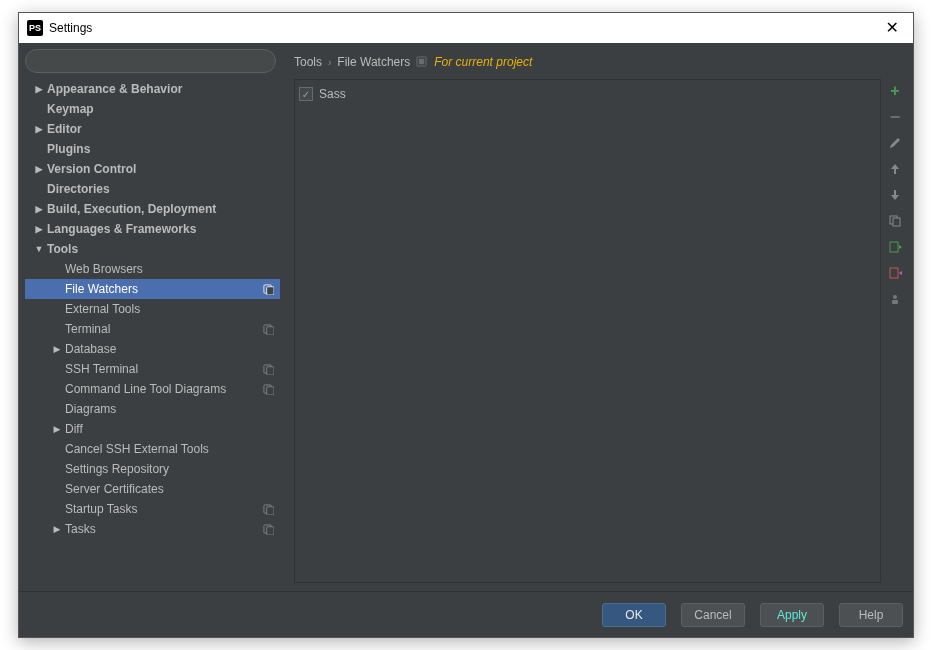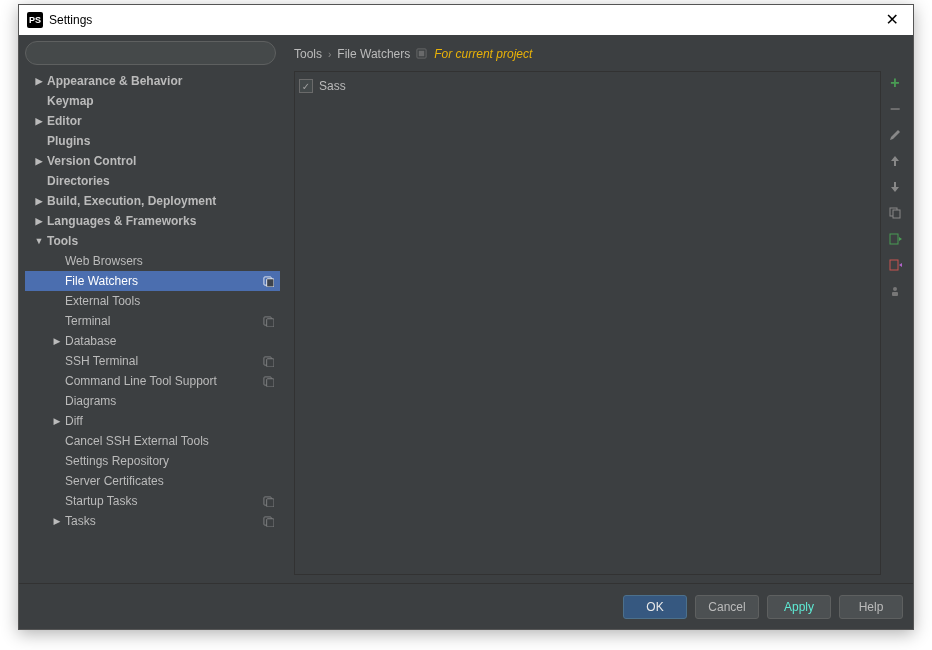--- a/index.html
+++ b/index.html
@@ -1,17 +1,17 @@
 <!DOCTYPE html>
 <html><head>
 <meta charset="utf-8">
 <style>
 * { box-sizing: border-box; margin: 0; padding: 0; font-family: "Segoe UI", Arial, sans-serif; }
 body { background: #fff; width: 932px; height: 650px; position: relative; }
-.window { position: absolute; left: 18px; top: 4px; width: 896px; height: 626px; background: #3c3f41; border: 1px solid #555; box-shadow: 0 4px 16px rgba(0,0,0,0.3); display: flex; flex-direction: column; }
+.window { position: absolute; left: 18px; top: 12px; width: 896px; height: 626px; background: #3c3f41; border: 1px solid #555; box-shadow: 0 4px 16px rgba(0,0,0,0.3); display: flex; flex-direction: column; }
 .titlebar { height: 30px; background: #fff; color: #000; display: flex; align-items: center; padding: 0 8px; font-size: 12px; position: relative; }
 .app-icon { width: 16px; height: 16px; background: #000; color: #fff; font-size: 9px; font-weight: bold; display: flex; align-items: center; justify-content: center; margin-right: 6px; border-radius: 2px; }
 .close-btn { margin-left: auto; font-size: 16px; padding: 0 6px; cursor: pointer; line-height: 1; }
 .content { flex: 1; display: flex; flex-direction: column; background: #3c3f41; min-height: 0; }
 .upper { flex: 1; display: flex; min-height: 0; }
 .sidebar { width: 263px; display: flex; flex-direction: column; padding: 6px 0 6px 6px; }
 .search-wrap { padding: 0 6px 6px 0; }
 .search { width: 100%; height: 24px; background: #45494a; border: 1px solid #5e6060; border-radius: 12px; color: #bbb; padding: 0 10px 0 26px; font-size: 12px; position: relative; }
 .search-box { position: relative; }
 .search-icon { position: absolute; left: 8px; top: 50%; transform: translateY(-50%); width: 12px; height: 12px; border: 1.5px solid #888; border-radius: 50%; }
@@ -35,21 +35,21 @@
 .breadcrumb .scope-text { color: #eab308; font-style: italic; }
 .panel-body { flex: 1; display: flex; margin-top: 6px; min-height: 0; }
 .watcher-list { flex: 1; background: #3c3f41; border: 1px solid #323232; padding: 4px; }
 .watcher-row { display: flex; align-items: center; font-size: 12px; color: #bbbbbb; height: 20px; gap: 6px; }
 .checkbox { width: 14px; height: 14px; border: 1px solid #6a6a6a; background: #43494a; display: inline-flex; align-items: center; justify-content: center; font-size: 10px; color: #a0a0a0; }
 .toolbar { width: 24px; display: flex; flex-direction: column; align-items: center; gap: 10px; padding: 4px 0 0 4px; }
 .tool-btn { width: 16px; height: 16px; display: flex; align-items: center; justify-content: center; cursor: pointer; color: #888; }
 .tool-btn.add { color: #499c54; font-size: 16px; font-weight: bold; line-height: 1; }
 .tool-btn.minus { color: #6e6e6e; font-size: 18px; font-weight: bold; line-height: 0.5; }
 .tool-btn svg { width: 14px; height: 14px; }
-.footer { height: 46px; border-top: 1px solid #323232; display: flex; align-items: center; justify-content: flex-end; gap: 8px; padding: 0 10px; }
+.footer { height: 46px; border-top: 1px solid #323232; display: flex; align-items: center; justify-content: flex-end; gap: 15px; padding: 0 10px; }
 .btn { height: 24px; min-width: 64px; background: #4c5052; border: 1px solid #5e6060; color: #bbbbbb; font-size: 12px; border-radius: 3px; cursor: pointer; padding: 0 12px; }
 .btn.primary { background: #365880; border-color: #4c708c; color: #e8e8e8; }
 .btn.disabled { color: #5eead4; cursor: default; }
 </style>
 </head>
 <body>
 
 <div class="window">
   <div class="titlebar">
     <div class="app-icon">PS</div>
@@ -139,21 +139,21 @@
               <span>SSH Terminal</span>
               <span class="proj">
                 <svg viewBox="0 0 12 12">
                   <rect x="1" y="1" width="8" height="9" rx="1" fill="none" stroke="currentColor" stroke-width="1"></rect>
                   <rect x="4" y="3" width="8" height="9" rx="1" fill="#3c3f41" stroke="currentColor" stroke-width="1"></rect>
                 </svg>
               </span>
             </div>
             <div class="tree-item" style="padding-left: 26px;">
               <span class="arrow"></span>
-              <span>Command Line Tool Support</span>
+              <span>Command Line Tool Diagrams</span>
               <span class="proj">
                 <svg viewBox="0 0 12 12">
                   <rect x="1" y="1" width="8" height="9" rx="1" fill="none" stroke="currentColor" stroke-width="1"></rect>
                   <rect x="4" y="3" width="8" height="9" rx="1" fill="#3c3f41" stroke="currentColor" stroke-width="1"></rect>
                 </svg>
               </span>
             </div>
             <div class="tree-item" style="padding-left: 26px;">
               <span class="arrow"></span>
               <span>Diagrams</span>

